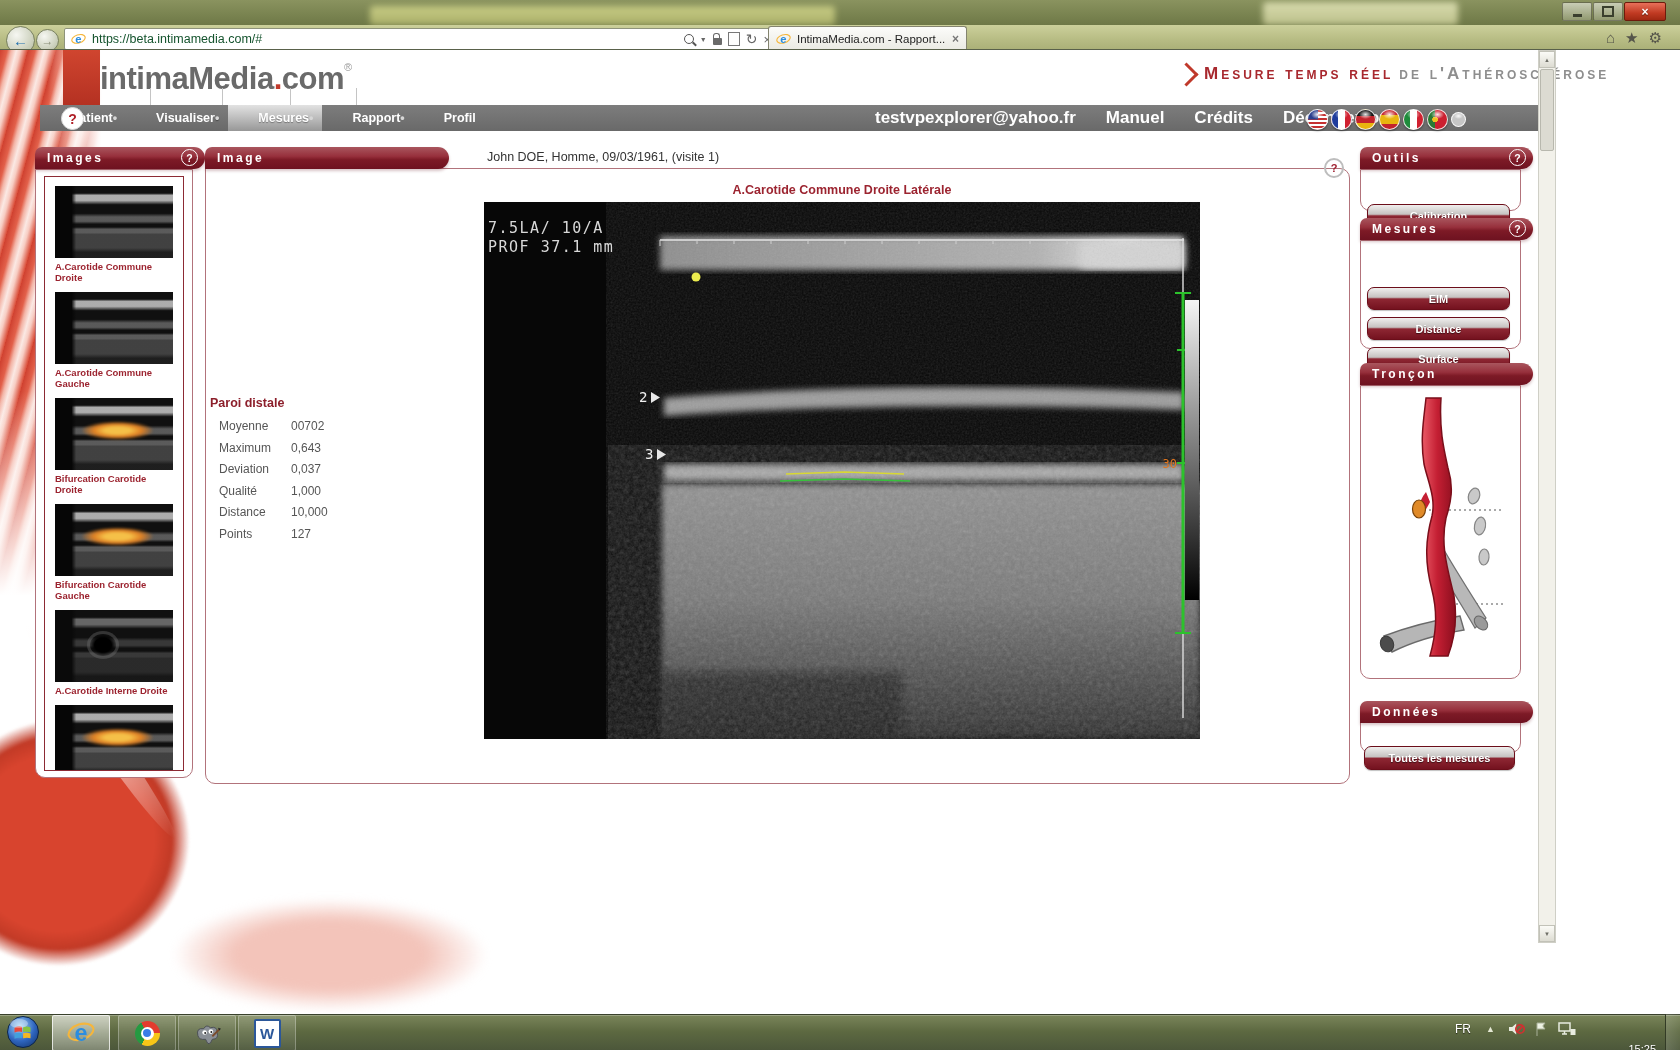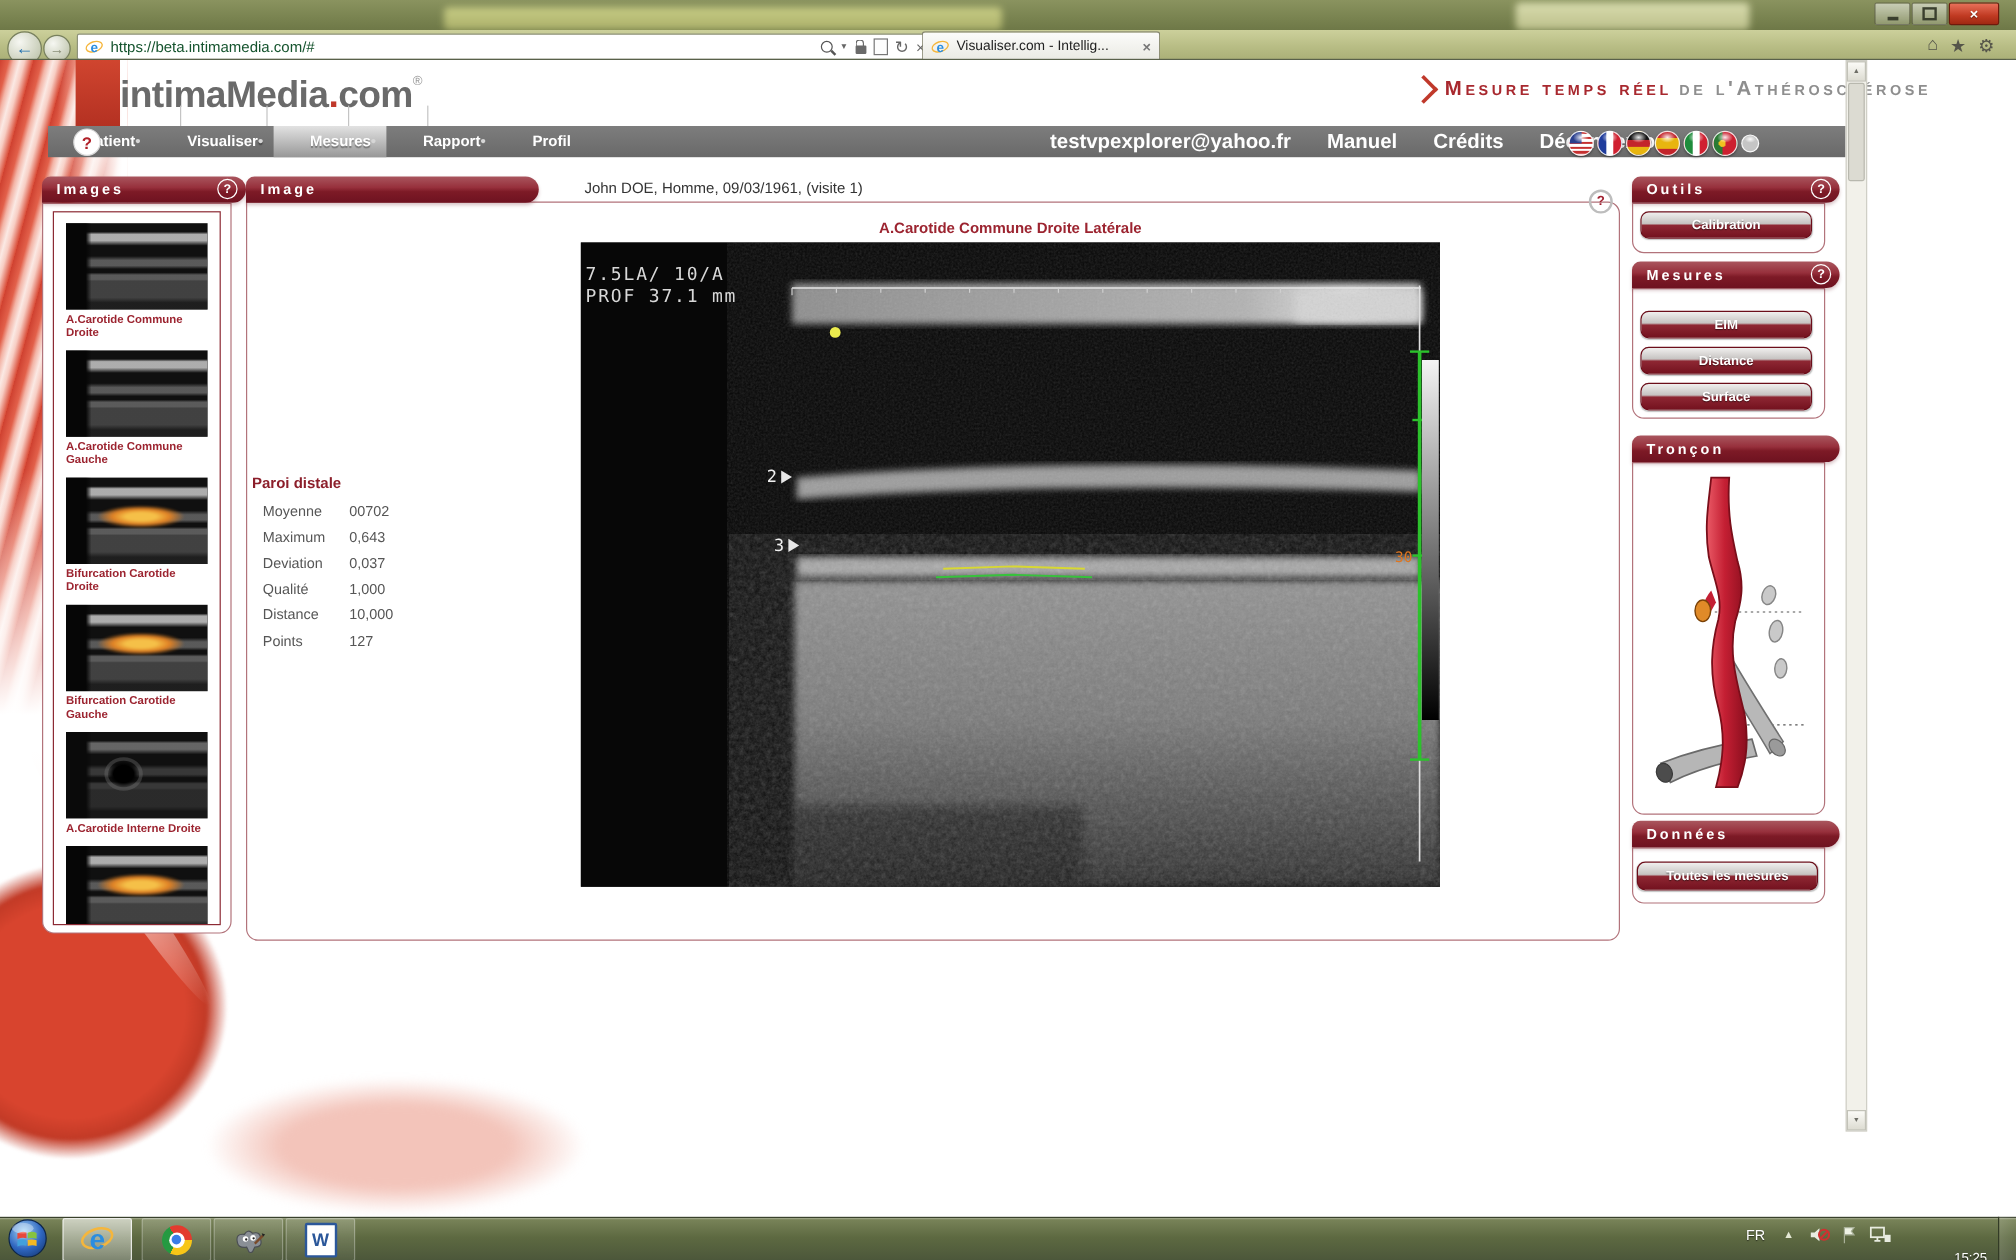--- a/index.html
+++ b/index.html
@@ -152,30 +152,30 @@
   .paroi-title{font-weight:bold;font-size:12.5px;color:#8c1f2b;}
   .paroi-rows{margin-top:9px;padding-left:9px;display:grid;grid-template-columns:72px auto;
     row-gap:7.5px;font-size:12px;color:#565656;}
 
   
   .op-header{left:1360px;top:147px;width:161px;}
   .op-body{left:1360px;top:169px;width:159px;height:40px;}
   .rb{position:absolute;display:flex;align-items:center;justify-content:center;
     border:1px solid #6b0e1a;border-radius:7px;color:#fff;font-weight:bold;font-size:11px;
     background:linear-gradient(180deg,#f0efee 0%,#c6c3c1 44%,#8e2733 52%,#74121f 100%);
-    text-shadow:0 1px 1px rgba(0,0,0,.55);box-shadow:0 1px 1px rgba(0,0,0,.25);cursor:pointer;}
+    text-shadow:0 1px 1px rgba(0,0,0,.55);box-shadow:0 1px 1px rgba(0,0,0,.25);cursor:pointer;margin-top:28px;}
   .btn-cal{left:1367px;top:176px;width:141px;height:21px;}
   .mes-header{left:1360px;top:218px;width:161px;}
   .mes-body{left:1360px;top:240px;width:159px;height:107px;}
   .btn-eim{left:1367px;top:259px;width:141px;height:21px;}
   .btn-dist{left:1367px;top:289px;width:141px;height:21px;}
   .btn-surf{left:1367px;top:319px;width:141px;height:21px;}
   .tr-header{left:1360px;top:363px;width:161px;}
   .tr-body{left:1360px;top:385px;width:159px;height:292px;}
-  .don-header{left:1360px;top:684px;width:161px;align-items:center;}
+  .don-header{left:1360px;top:701px;width:161px;align-items:center;}
   .don-body{left:1360px;top:706px;width:159px;height:45px;}
   .btn-toutes{left:1364px;top:718px;width:149px;height:22px;}
 
   
   .sb{left:1538px;top:50px;width:16px;height:891px;background:#f2f1ea;border:1px solid #cfcfc6;}
   .sb-btn{position:absolute;left:0;width:14px;height:15px;display:flex;align-items:center;
     justify-content:center;font-size:6px;color:#6e6e66;background:linear-gradient(180deg,#fbfbf7,#dddcd2);
     border:1px solid #c2c2b8;}
   .sb-up{top:0;}
   .sb-down{bottom:0;}
@@ -248,21 +248,21 @@
     <span class="lock"></span>
     <span class="pageic"></span>
     <span class="uicon" style="font-size:14px;">↻</span>
     <span class="uicon" style="font-size:13px;">×</span>
   </div>
   <div class="abs tab">
     <svg class="favicon-ie" viewBox="0 0 24 24">
         <ellipse cx="12" cy="11" rx="11" ry="6.5" fill="none" stroke="#f5b63c" stroke-width="1.8" transform="rotate(-18 12 11)"></ellipse>
         <text x="12" y="18" text-anchor="middle" font-size="18" font-weight="bold" fill="#2a8de0" font-family="Liberation Sans,sans-serif">e</text>
       </svg>
-    <span class="tab-title">Visualiser.com - Intellig...</span>
+    <span class="tab-title">IntimaMedia.com - Rapport...</span>
     <span class="tab-close">×</span>
   </div>
   <div class="abs cmd-icons">
     <span>⌂</span>
     <span>★</span>
     <span>⚙</span>
   </div>
   <div class="abs chrome-border"></div>
 
   <div class="abs page-bg"></div>

